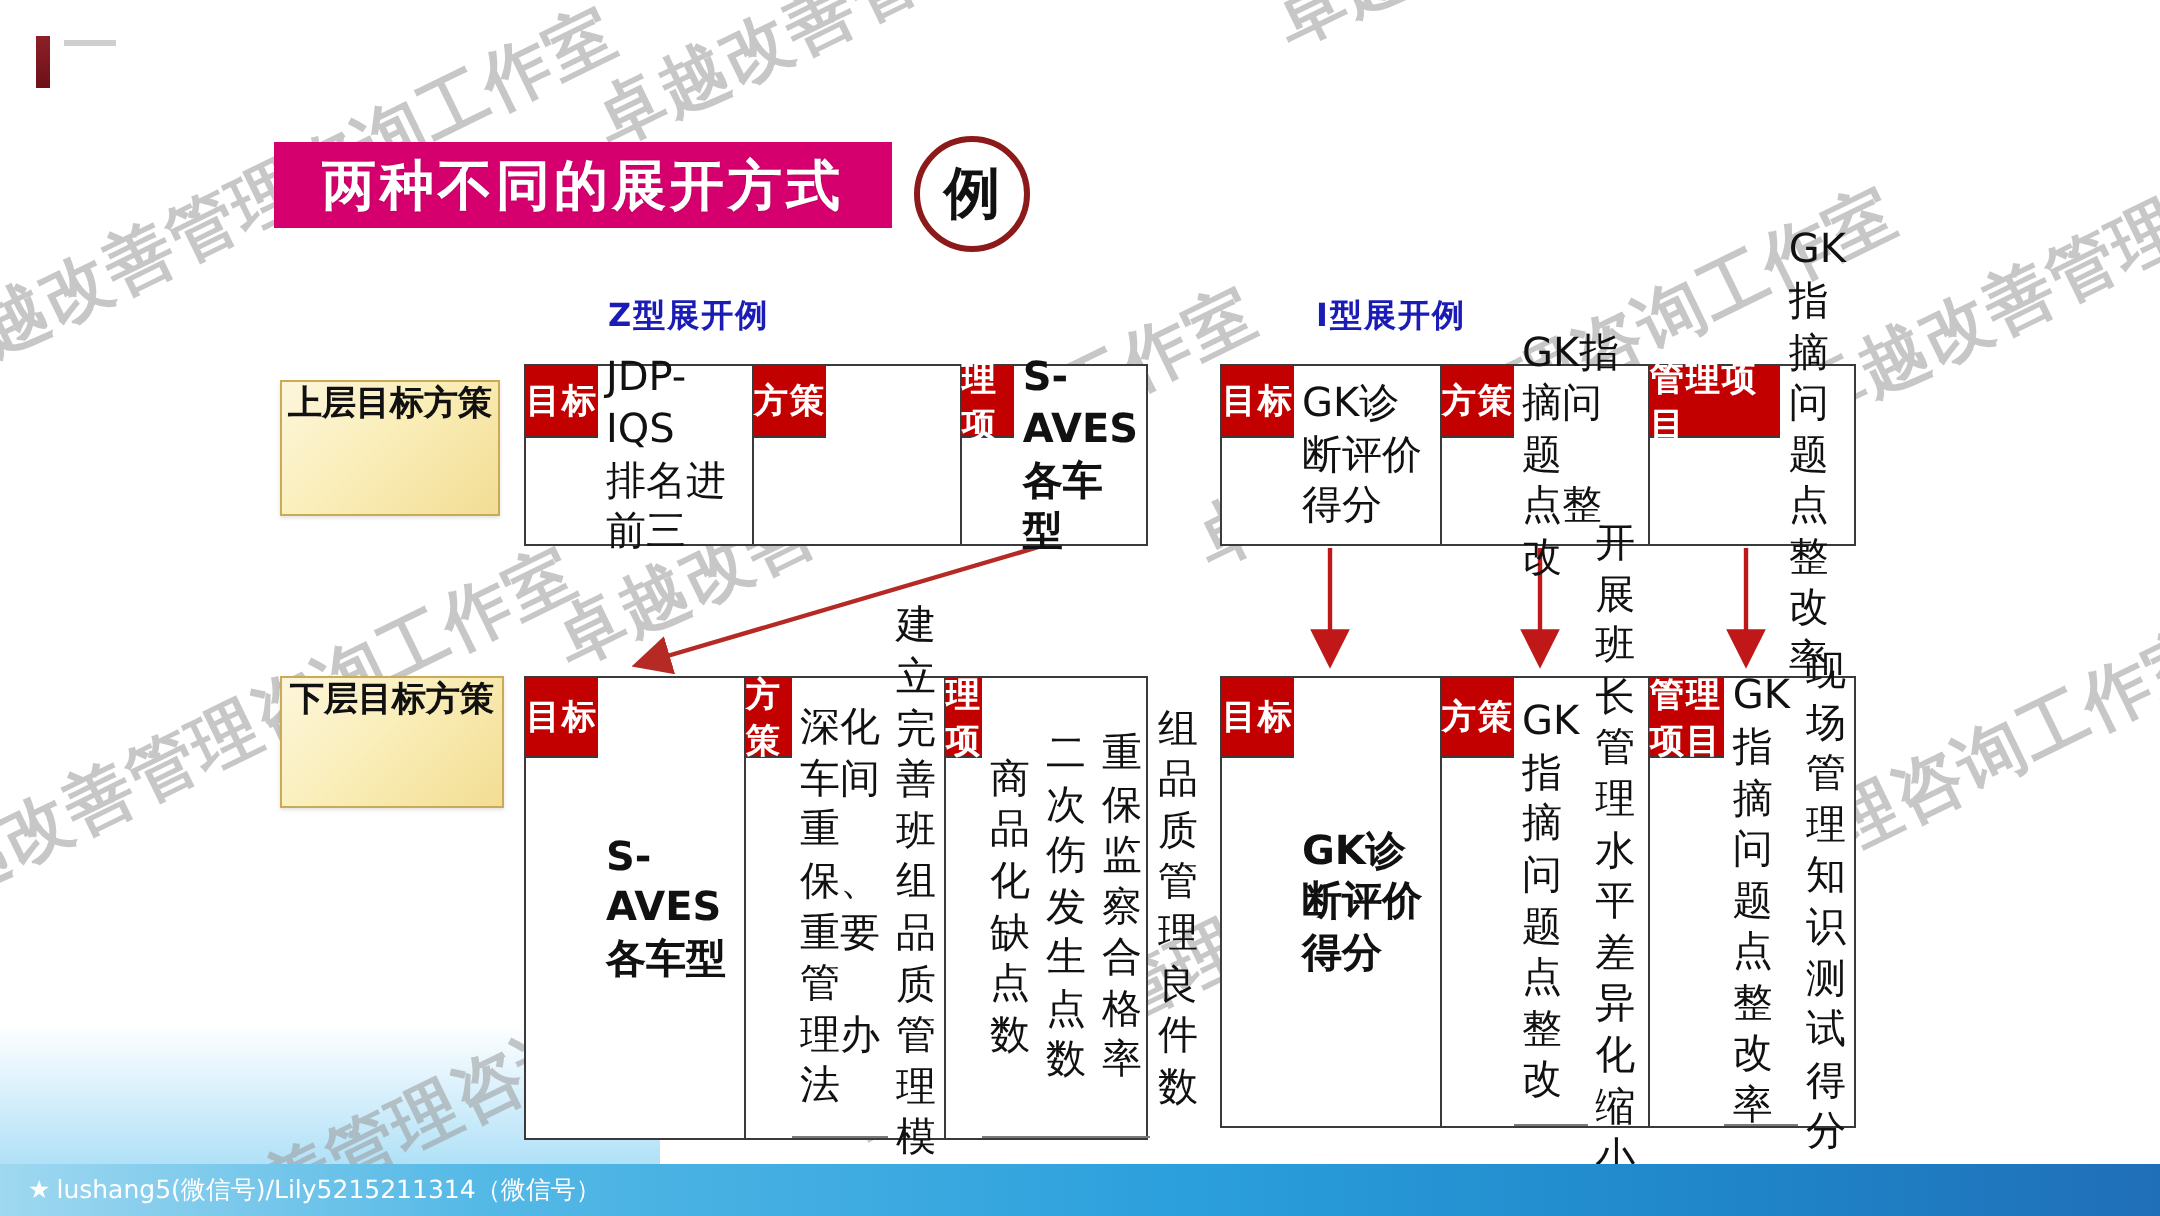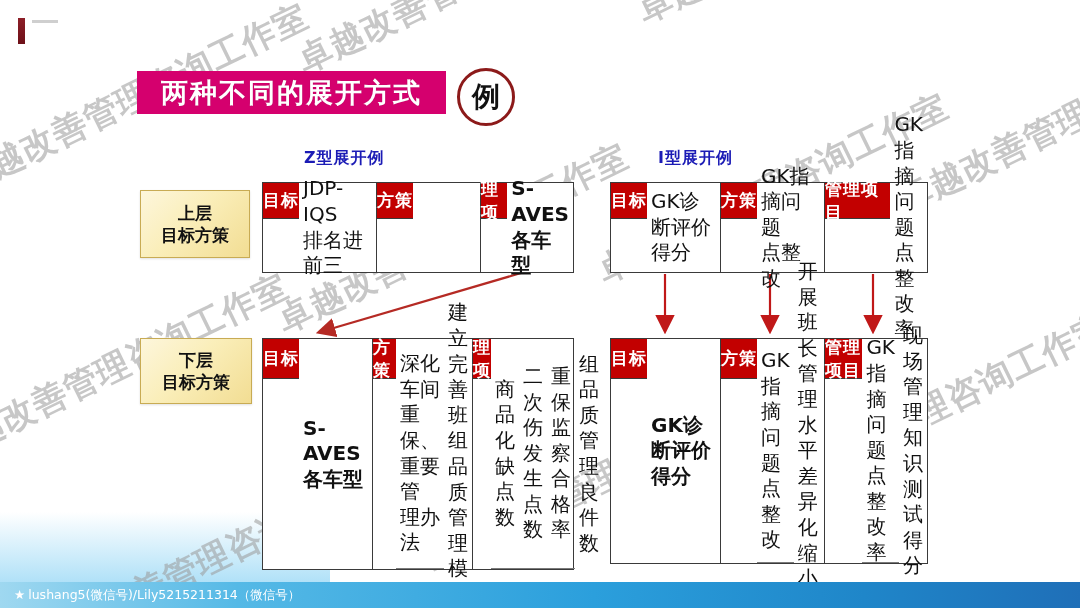--- a/index.html
+++ b/index.html
@@ -93,22 +93,22 @@
     text-align: right;
   }
   #cap-z { left: 304px; top: 148px; }
   #cap-i { left: 658px; top: 148px; }
 
   
   .ylabel {
     position: absolute;
     background: linear-gradient(135deg,#fdf6dc 0%, #faeeb9 45%, #f2dd93 100%);
     border: 1px solid #c8ab54;
-    display: flex; flex-direction: column;
-    align-items: center; justify-content: center;
+    display: flex; flex-direction: row;
+    justify-content: center;
     z-index: 10;
     box-shadow: 0 1px 2px rgba(0,0,0,.12);
   }
   .ylabel div {
     font-size: 17px; font-weight: 700; color: #111;
     line-height: 1.3;
     font-family: "DejaVu Sans", "Liberation Sans", sans-serif;
   }
   #ylabel-top    { left: 140px; top: 190px; width: 110px; height: 68px; }
   #ylabel-bottom { left: 140px; top: 338px; width: 112px; height: 66px; }

